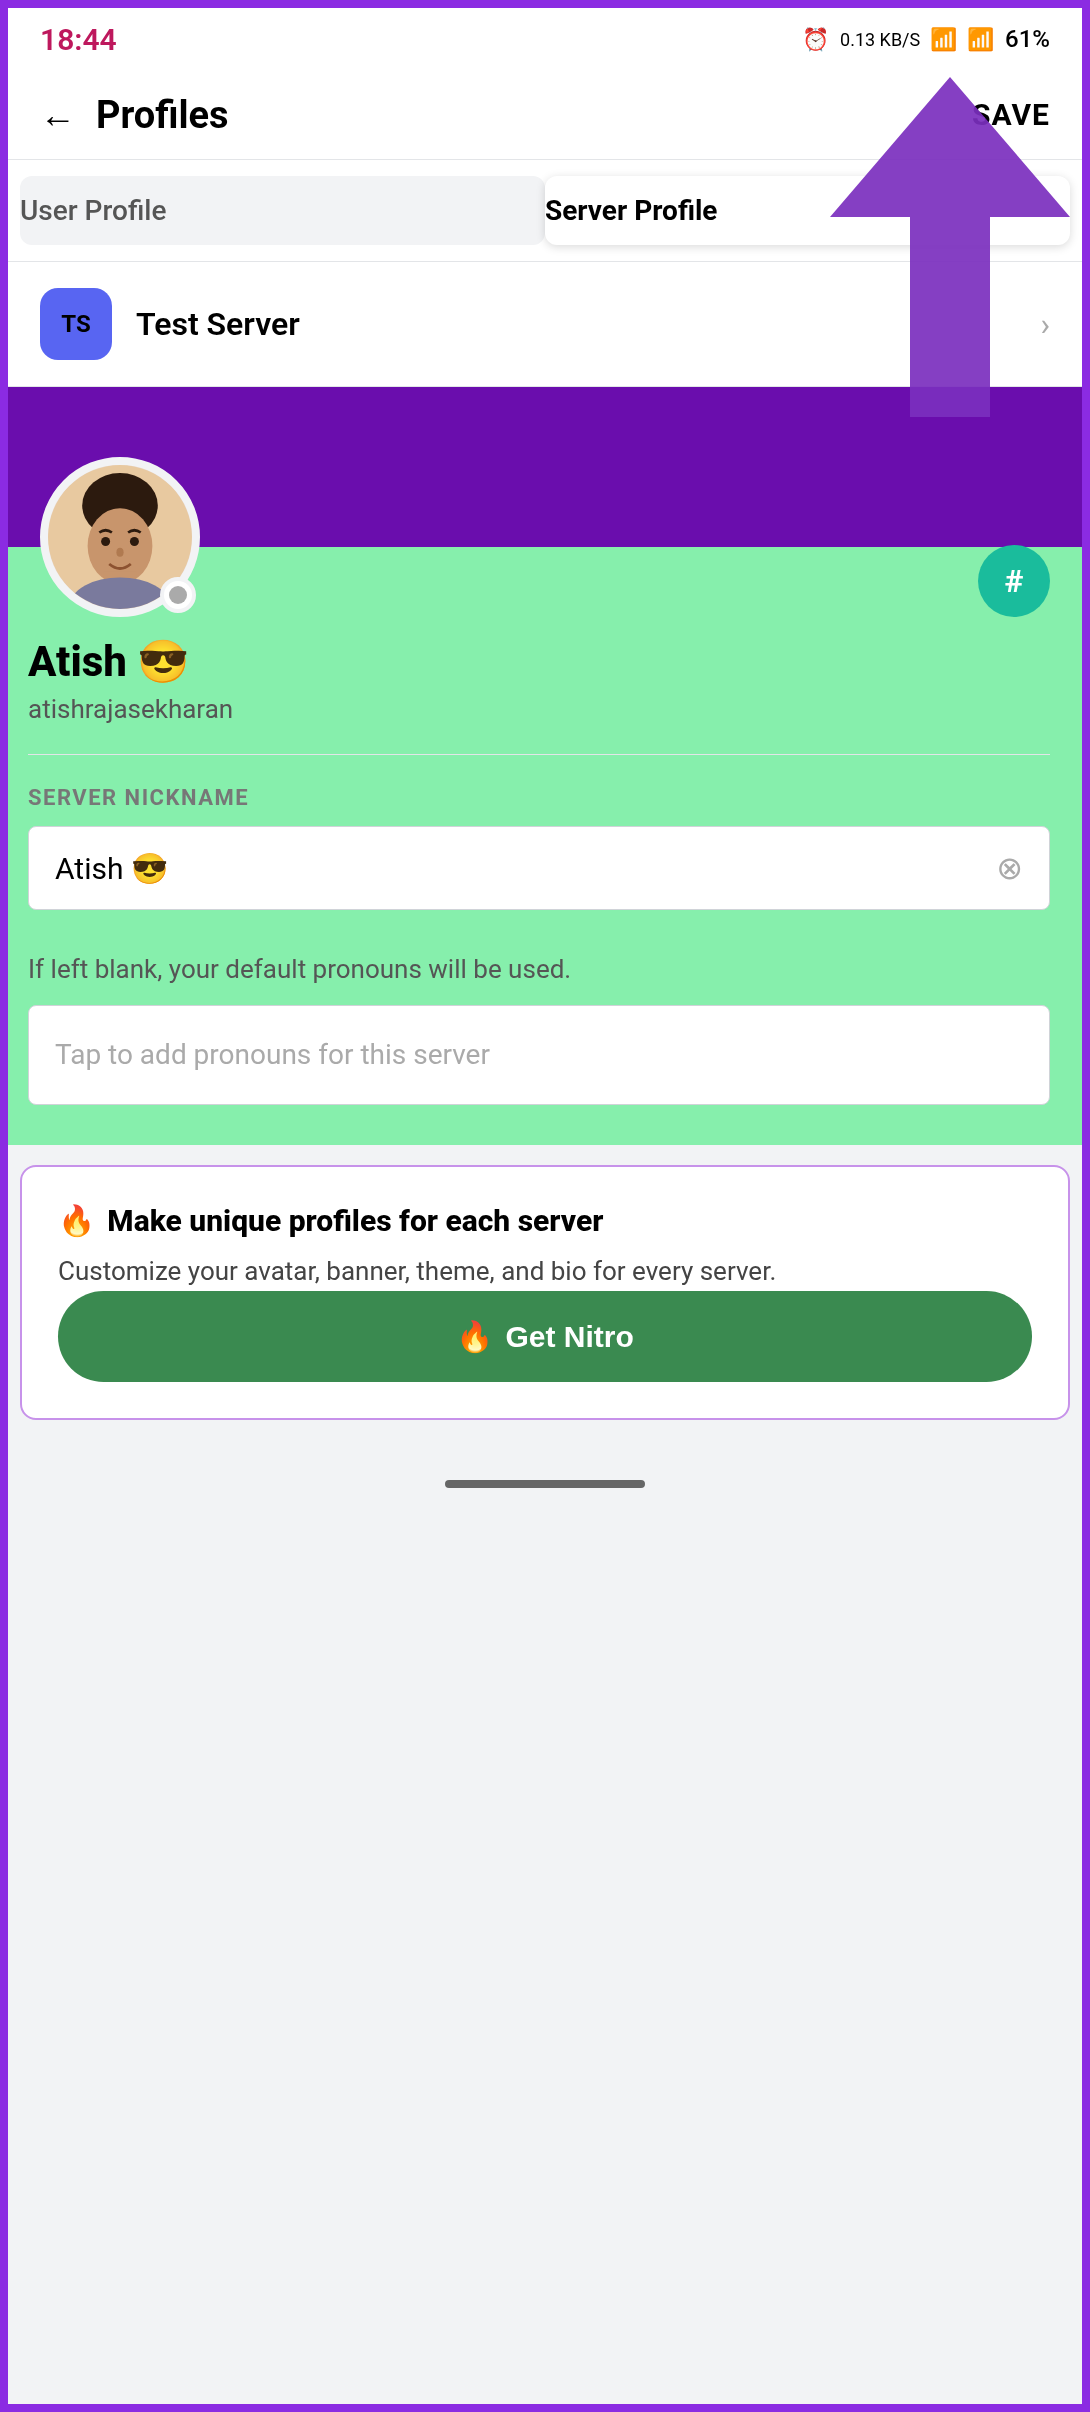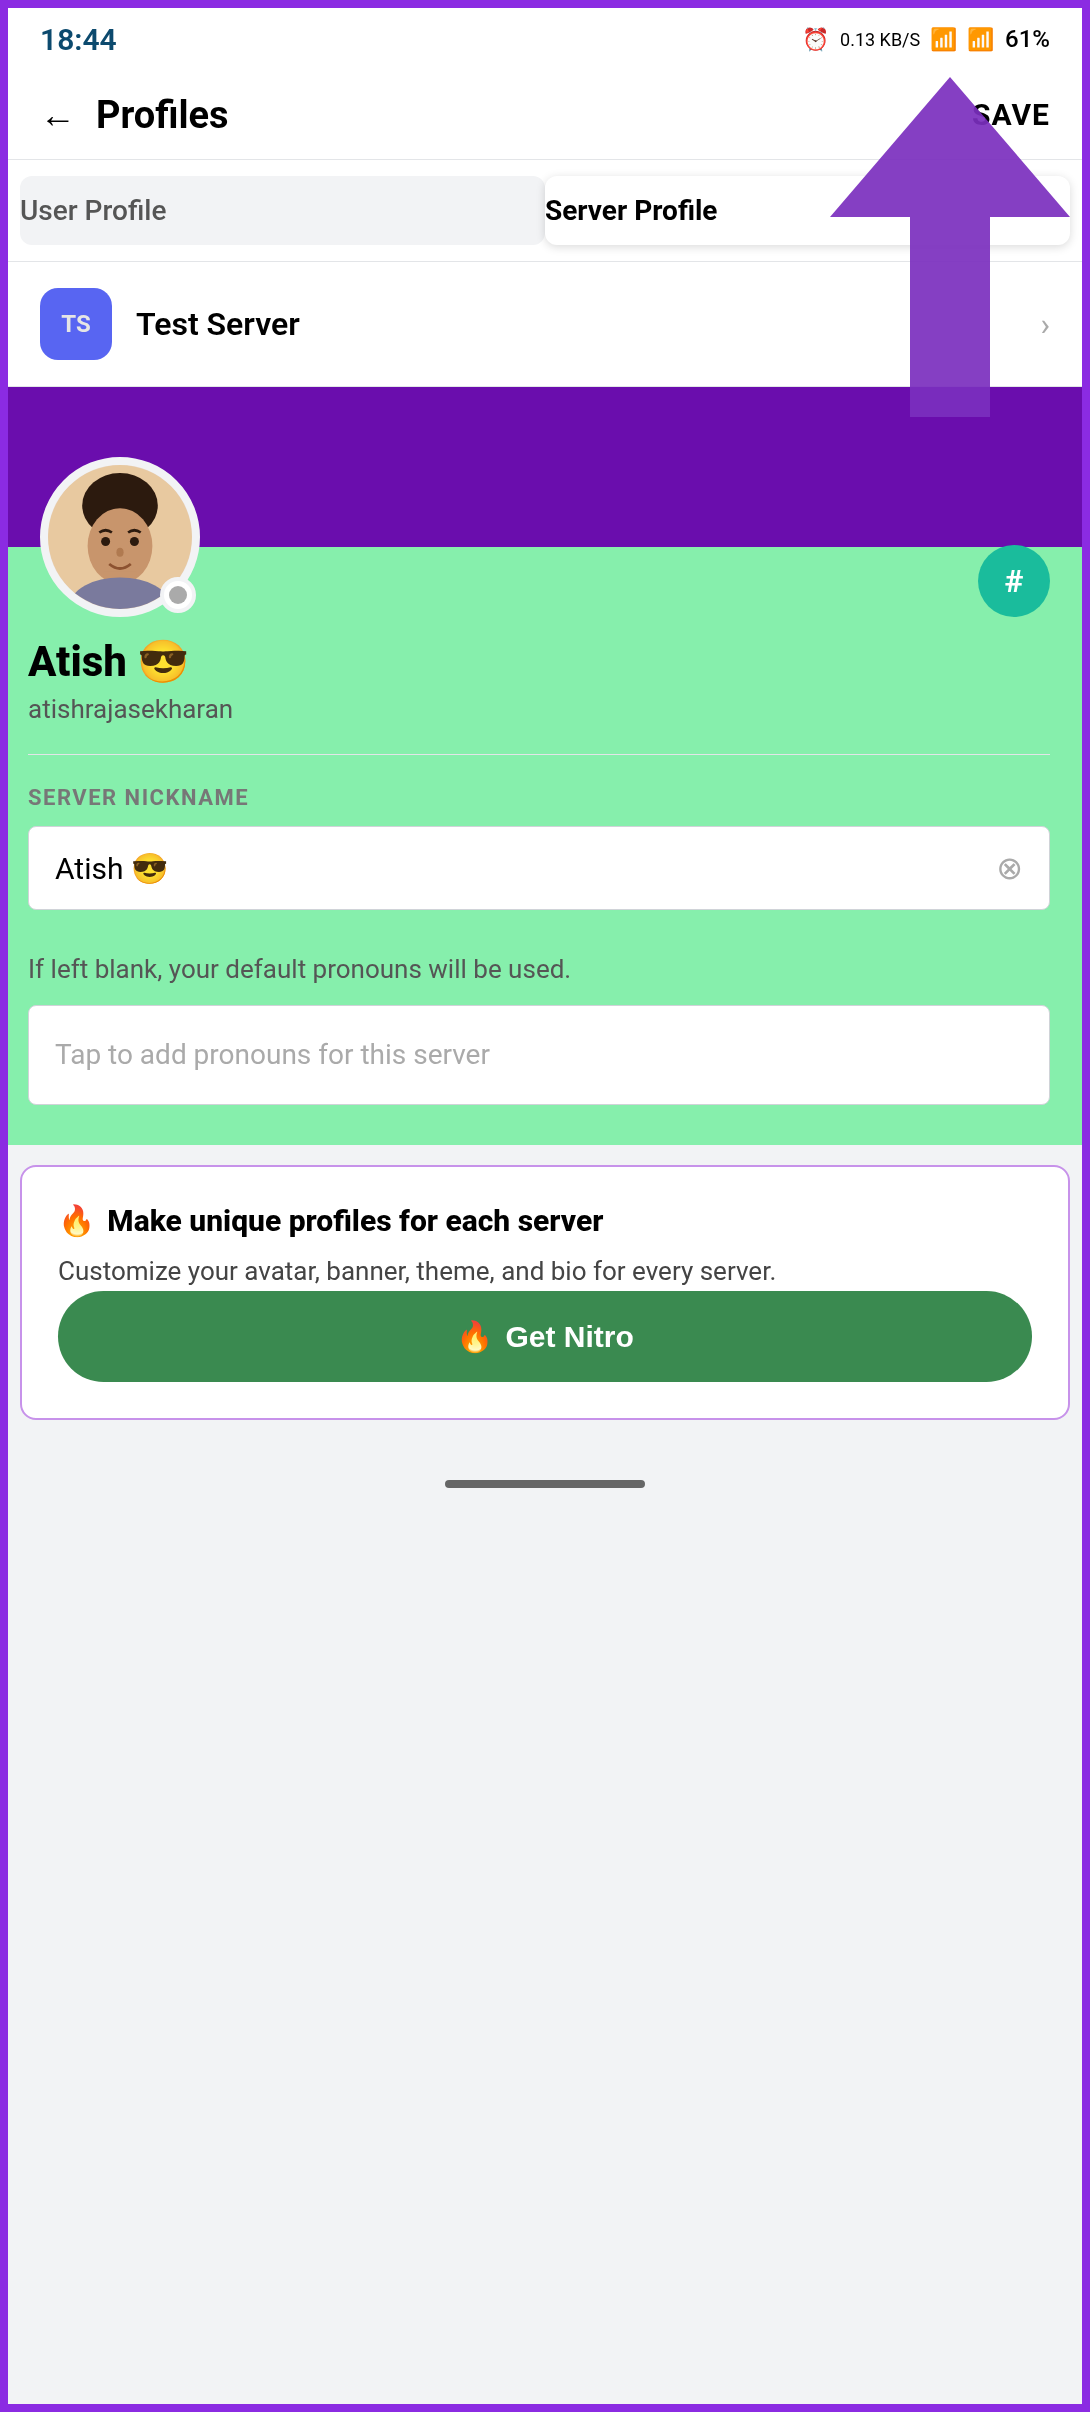--- a/index.html
+++ b/index.html
@@ -19,21 +19,21 @@
       display: flex;
       justify-content: space-between;
       align-items: center;
       padding: 18px 40px 10px 40px;
       background: #fff;
       height: 70px;
     }
     .status-time {
       font-size: 30px;
       font-weight: 600;
-      color: #0c4a6e;
+      color: #be185d;
     }
     .status-icons {
       display: flex;
       align-items: center;
       gap: 10px;
       font-size: 22px;
       color: #000;
     }
     .status-battery {
       font-size: 24px;
@@ -108,21 +108,21 @@
       cursor: pointer;
     }
     .server-icon {
       width: 72px;
       height: 72px;
       background: #5865f2;
       border-radius: 18px;
       display: flex;
       align-items: center;
       justify-content: center;
-      color: #e5e5e5;
+      color: #000000;
       font-size: 24px;
       font-weight: 700;
       margin-right: 24px;
       flex-shrink: 0;
     }
     .server-name {
       flex: 1;
       font-size: 32px;
       font-weight: 600;
       color: #000;

